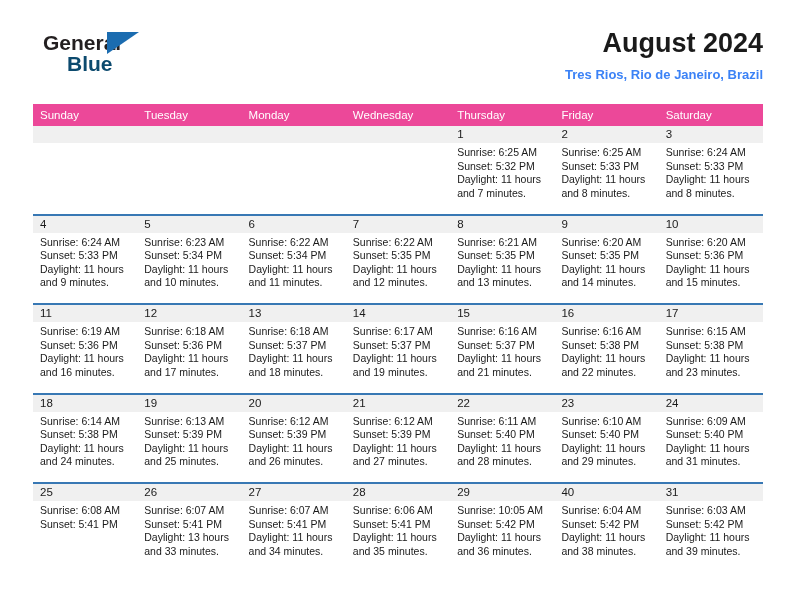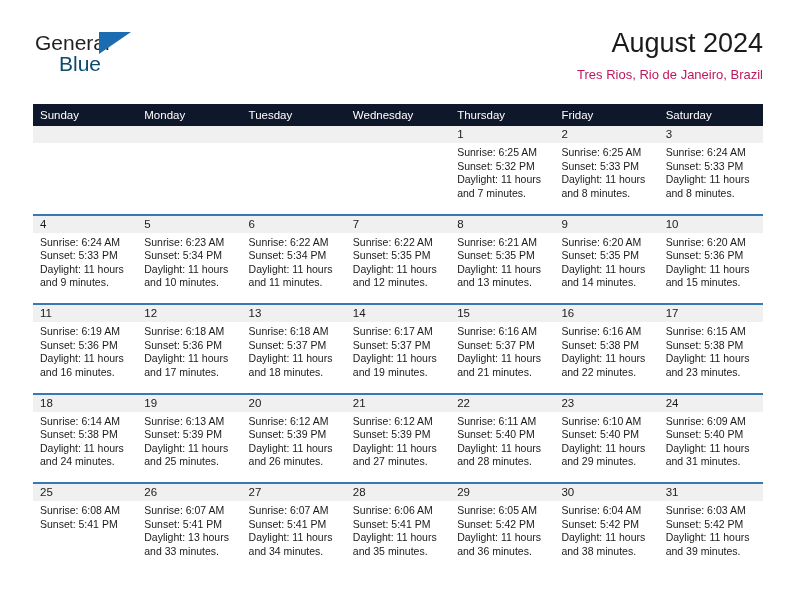--- a/index.html
+++ b/index.html
@@ -17,24 +17,25 @@
   .page {
     position: relative;
     width: 792px;
     height: 612px;
     box-sizing: border-box;
   }
 
   
   .header {
     position: absolute;
-    left: 33px;
+    left: 41px;
     top: 28px;
     right: 29px;
     height: 66px;
+    font-weight: bold;
   }
   .brand {
     position: absolute;
     left: 0;
     top: 0;
     width: 240px;
     height: 60px;
   }
   .brand-general {
     position: absolute;
@@ -70,34 +71,34 @@
   }
   .cal-title {
     font-size: 27px;
     color: #1a1a1a;
     line-height: 1.15;
     white-space: nowrap;
   }
   .cal-location {
     margin-top: 8px;
     font-size: 13px;
-    color: #be185d;
+    color: #3b82f6;
     white-space: nowrap;
   }
 
   
   .calendar {
     position: absolute;
     left: 33px;
     top: 104px;
     width: 730px;
   }
   .dow-row {
     display: flex;
-    background: #0f172a;
+    background: #ec4899;
     height: 22px;
   }
   .dow {
     flex: 1 1 0;
     color: #ffffff;
     font-size: 11.5px;
     line-height: 22px;
     padding-left: 7px;
     box-sizing: border-box;
     white-space: nowrap;
@@ -160,22 +161,22 @@
     <div class="title-block">
       <div class="cal-title">August 2024</div>
       <div class="cal-location">Tres Rios, Rio de Janeiro, Brazil</div>
     </div>
 
   </div>
 
   <div class="calendar">
     <div class="dow-row">
       <div class="dow">Sunday</div>
+      <div class="dow">Tuesday</div>
       <div class="dow">Monday</div>
-      <div class="dow">Tuesday</div>
       <div class="dow">Wednesday</div>
       <div class="dow">Thursday</div>
       <div class="dow">Friday</div>
       <div class="dow">Saturday</div>
     </div>
     <div id="weeks-container">
         <div class="week">
           <div class="cell empty">
             <div class="cell-daynum"></div>
           </div>
@@ -415,27 +416,27 @@
             <div class="cell-daynum">28</div>
             <div class="cell-body">
               <div>Sunrise: 6:06 AM</div>
               <div>Sunset: 5:41 PM</div>
               <div class="wrap">Daylight: 11 hours and 35 minutes.</div>
             </div>
           </div>
           <div class="cell">
             <div class="cell-daynum">29</div>
             <div class="cell-body">
-              <div>Sunrise: 6:05 AM</div>
+              <div>Sunrise: 10:05 AM</div>
               <div>Sunset: 5:42 PM</div>
               <div class="wrap">Daylight: 11 hours and 36 minutes.</div>
             </div>
           </div>
           <div class="cell">
-            <div class="cell-daynum">30</div>
+            <div class="cell-daynum">40</div>
             <div class="cell-body">
               <div>Sunrise: 6:04 AM</div>
               <div>Sunset: 5:42 PM</div>
               <div class="wrap">Daylight: 11 hours and 38 minutes.</div>
             </div>
           </div>
           <div class="cell">
             <div class="cell-daynum">31</div>
             <div class="cell-body">
               <div>Sunrise: 6:03 AM</div>

